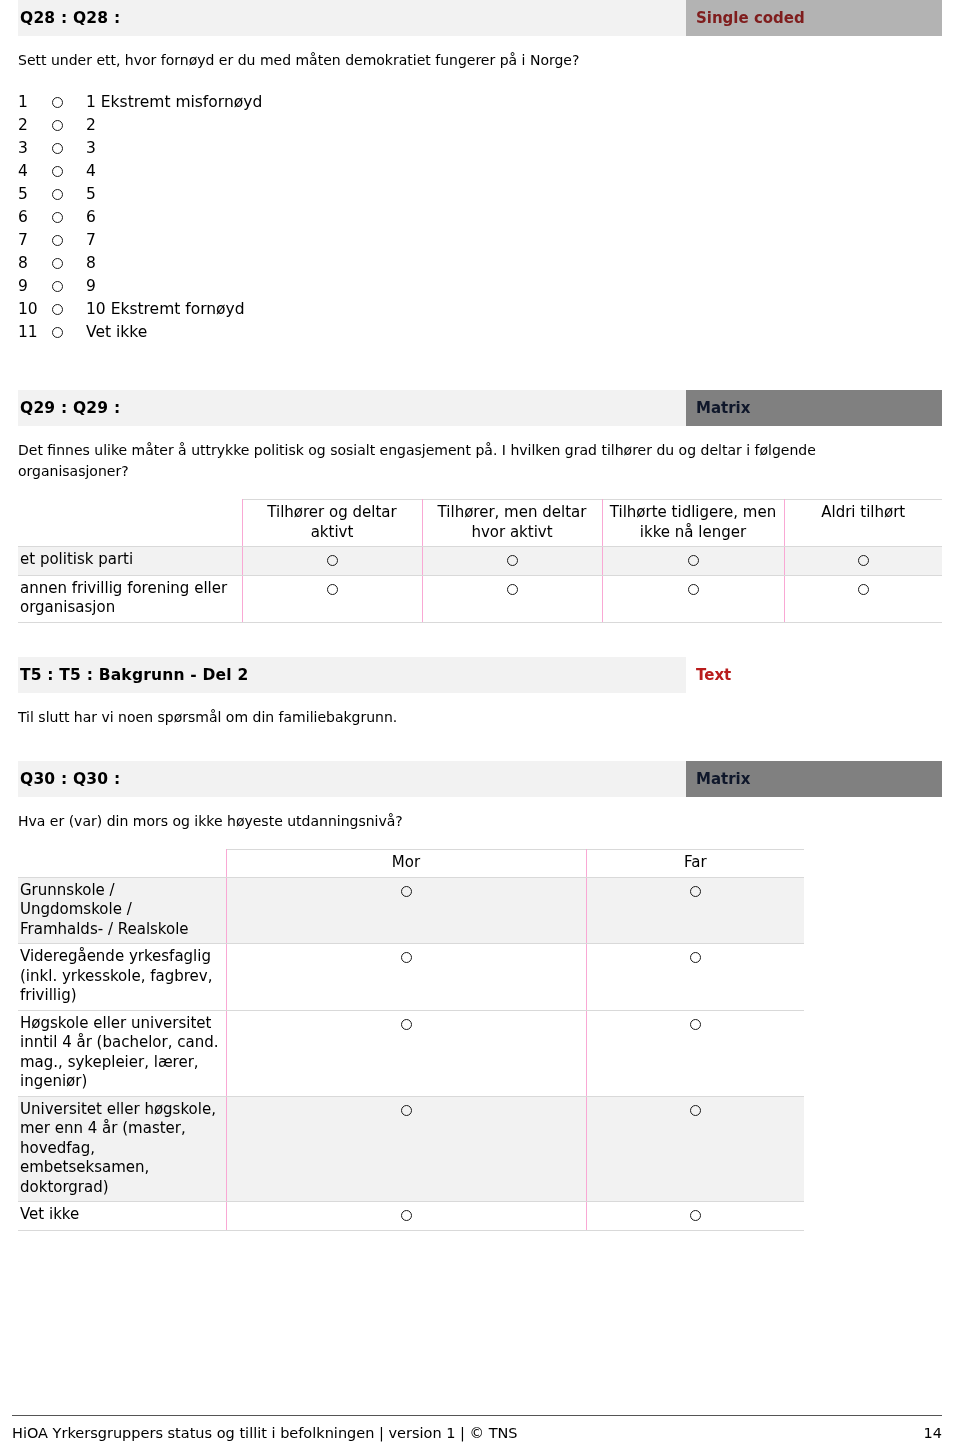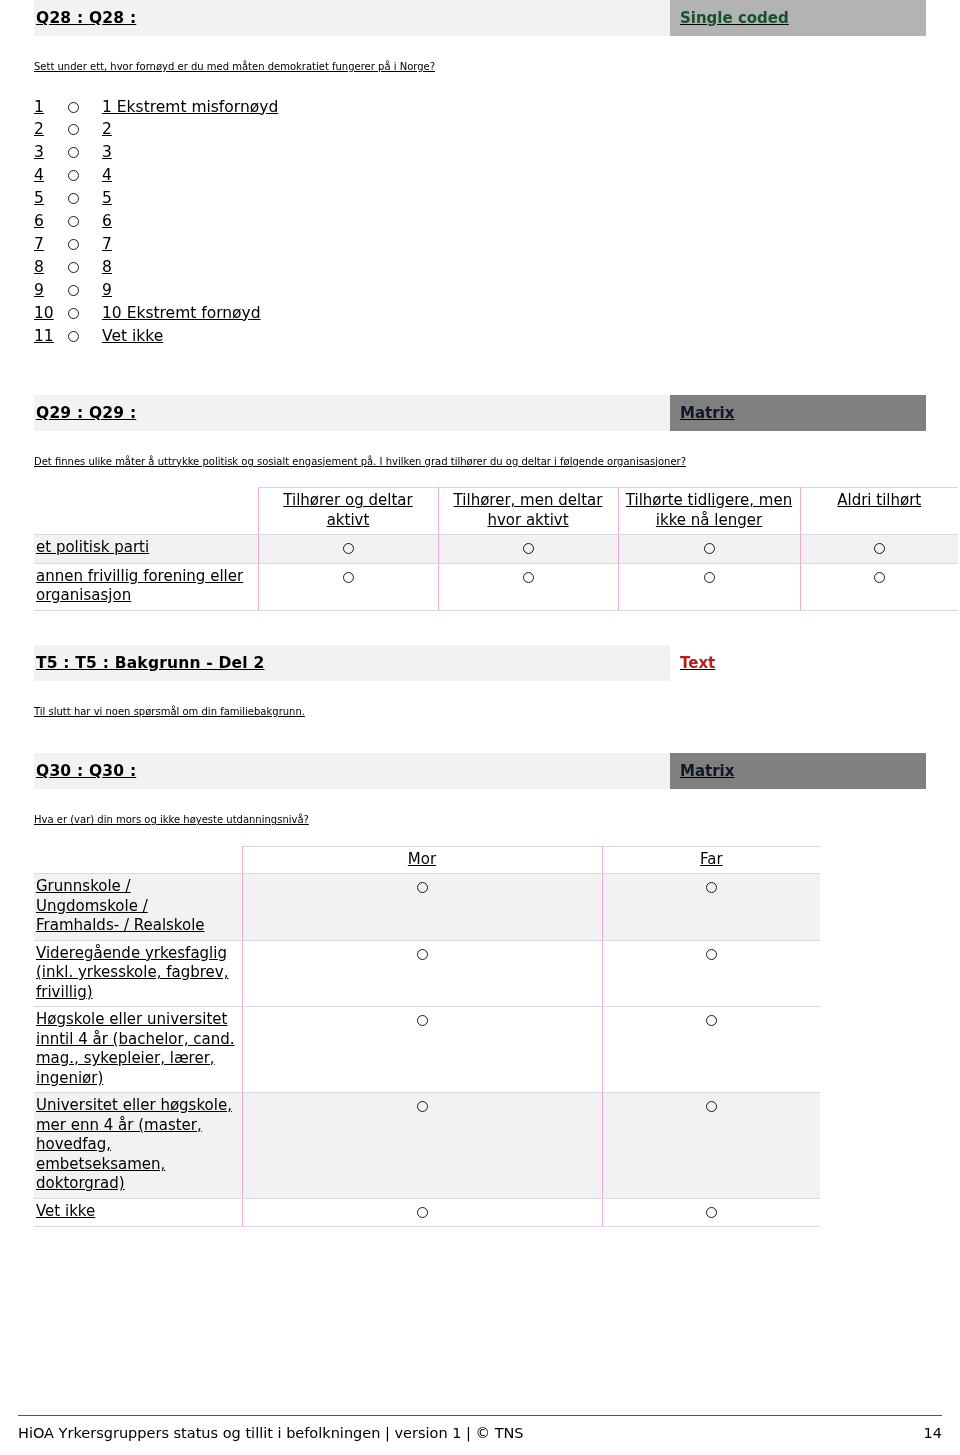--- a/index.html
+++ b/index.html
@@ -13,22 +13,21 @@
     position: relative;
     font-family: "DejaVu Sans", "Liberation Sans", sans-serif;
     color: #000000;
     -webkit-font-smoothing: antialiased;
   }
   .page {
     position: relative;
     width: 960px;
     height: 1455px;
     box-sizing: border-box;
-    padding: 0 34px;
-    text-decoration: underline;
+    padding: 0 18px;
   }
 
   
   .qbar {
     position: relative;
     display: flex;
     align-items: stretch;
     background: #f2f2f2;
     height: 36px;
   }
@@ -44,29 +43,29 @@
   .qbar-spacer { flex: 1 1 auto; }
   .qbar-badge {
     flex: 0 0 256px;
     display: flex;
     align-items: center;
     padding-left: 10px;
     font-weight: bold;
     font-size: 15px;
     box-sizing: border-box;
   }
-  .badge-single { background: #b3b3b3; color: #14532d; }
+  .badge-single { background: #b3b3b3; color: #7f1d1d; }
   .badge-matrix { background: #808080; color: #0f172a; }
   .badge-text   { background: #ffffff; color: #b91c1c; }
 
   
   .qtext {
-    font-size: 10px;
+    font-size: 14px;
     line-height: 1.45;
-    margin-top: 24px;
+    margin-top: 14px;
     max-width: 900px;
   }
 
   
   .optlist {
     margin-top: 22px;
     border-collapse: collapse;
   }
   .optlist td {
     font-size: 15.5px;
@@ -138,21 +137,21 @@
   table.q30 col.c0 { width: 208px; }
   table.q30 col.c1 { width: 360px; }
   table.q30 col.c2 { width: 218px; }
 
   .spacer-xl { height: 46px; }
   .spacer-lg { height: 34px; }
 
   
   .footer {
     position: absolute;
-    left: 18px;
+    left: 12px;
     right: 18px;
     bottom: 14px;
     border-top: 1px solid #555555;
     padding-top: 9px;
     display: flex;
     align-items: baseline;
     justify-content: space-between;
     font-size: 14.5px;
   }
   .footer-left { white-space: nowrap; }

